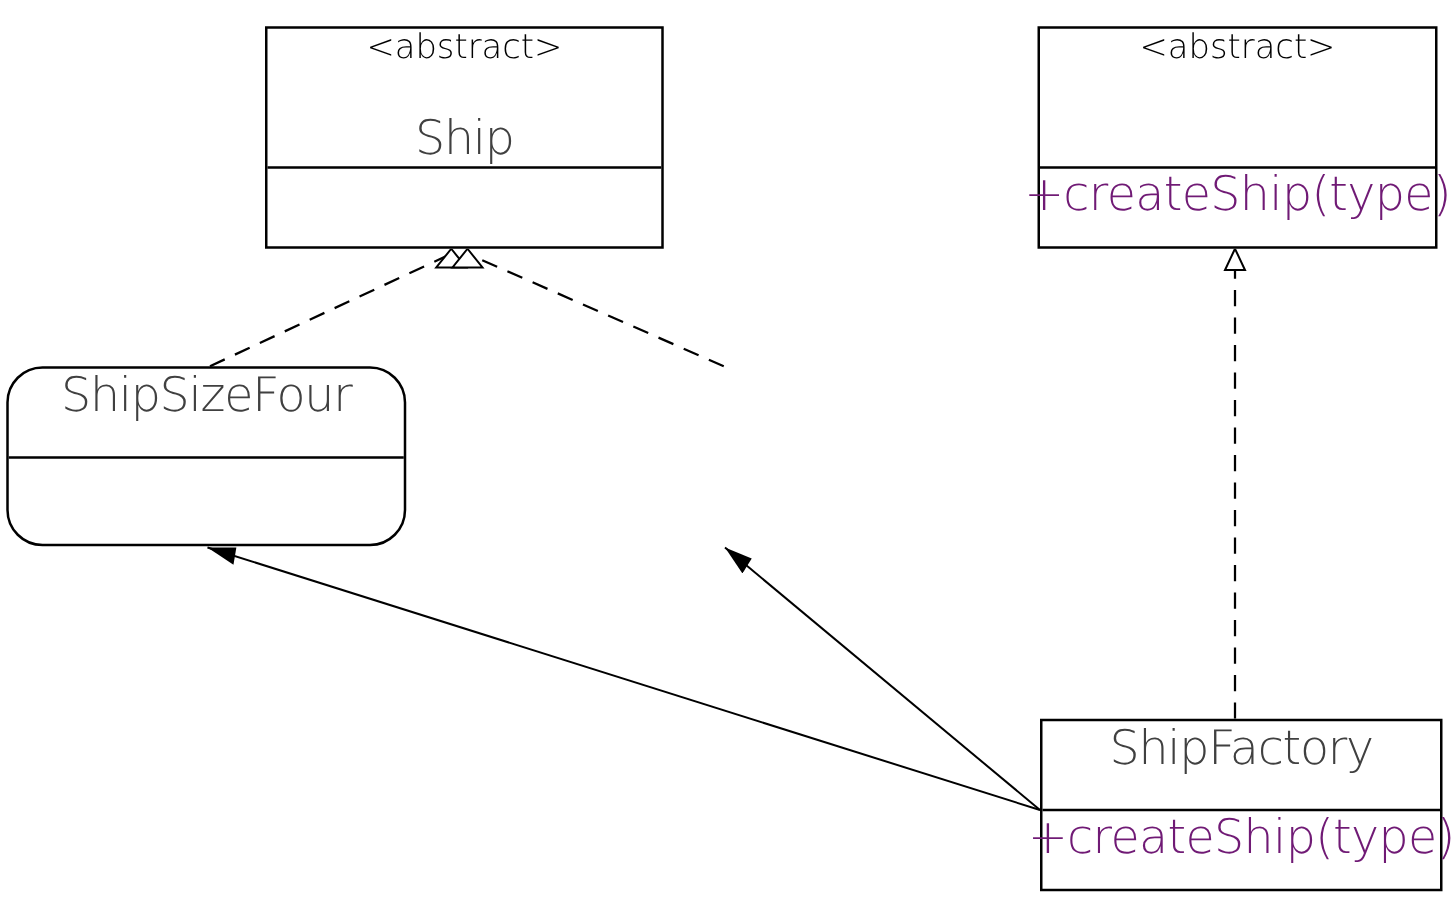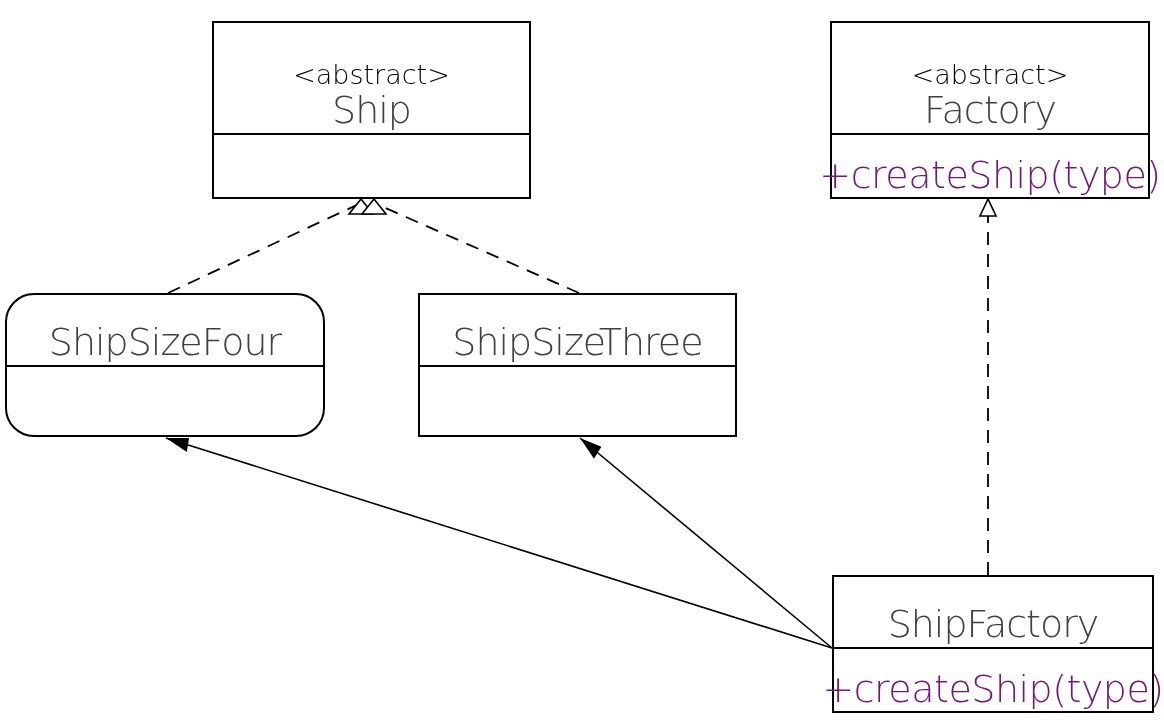--- a/index.html
+++ b/index.html
@@ -14,21 +14,21 @@
   .umlbox{
     position:absolute;
     box-sizing:border-box;
     background:#ffffff;
     border:2px solid #000000;
     display:flex;flex-direction:column;
     z-index:2;
   }
   .compartment{
     display:flex;flex-direction:column;
-    align-items:center;justify-content:flex-end;
+    align-items:center;justify-content:space-between;
     box-sizing:border-box;
   }
   .title-compartment{border-bottom:2px solid #000000;}
   .body-compartment{flex:1;}
   .stereotype{
     font-size:27px;font-weight:200;color:#000000;
     letter-spacing:0px;line-height:1.1;
   }
   .classname{
     font-size:38px;font-weight:200;color:#404040;
@@ -86,40 +86,33 @@
     <div class="compartment title-compartment">
       <div class="stereotype">&lt;abstract&gt;</div>
       <div class="classname">Ship</div>
     </div>
     <div class="compartment body-compartment"></div>
   </div>
 
   <div class="umlbox" id="box-factory">
     <div class="compartment title-compartment">
       <div class="stereotype">&lt;abstract&gt;</div>
-      <div class="classname">Factory</div>
     </div>
     <div class="compartment body-compartment">
       <div class="method">+createShip(type)</div>
     </div>
   </div>
 
   <div class="umlbox" id="box-shipsizefour">
     <div class="compartment title-compartment">
       <div class="classname">ShipSizeFour</div>
     </div>
     <div class="compartment body-compartment"></div>
   </div>
 
-  <div class="umlbox" id="box-shipsizethree">
-    <div class="compartment title-compartment">
-      <div class="classname">ShipSizeThree</div>
-    </div>
-    <div class="compartment body-compartment"></div>
-  </div>
 
   <div class="umlbox" id="box-shipfactory">
     <div class="compartment title-compartment">
       <div class="classname">ShipFactory</div>
     </div>
     <div class="compartment body-compartment">
       <div class="method">+createShip(type)</div>
     </div>
   </div>
 

